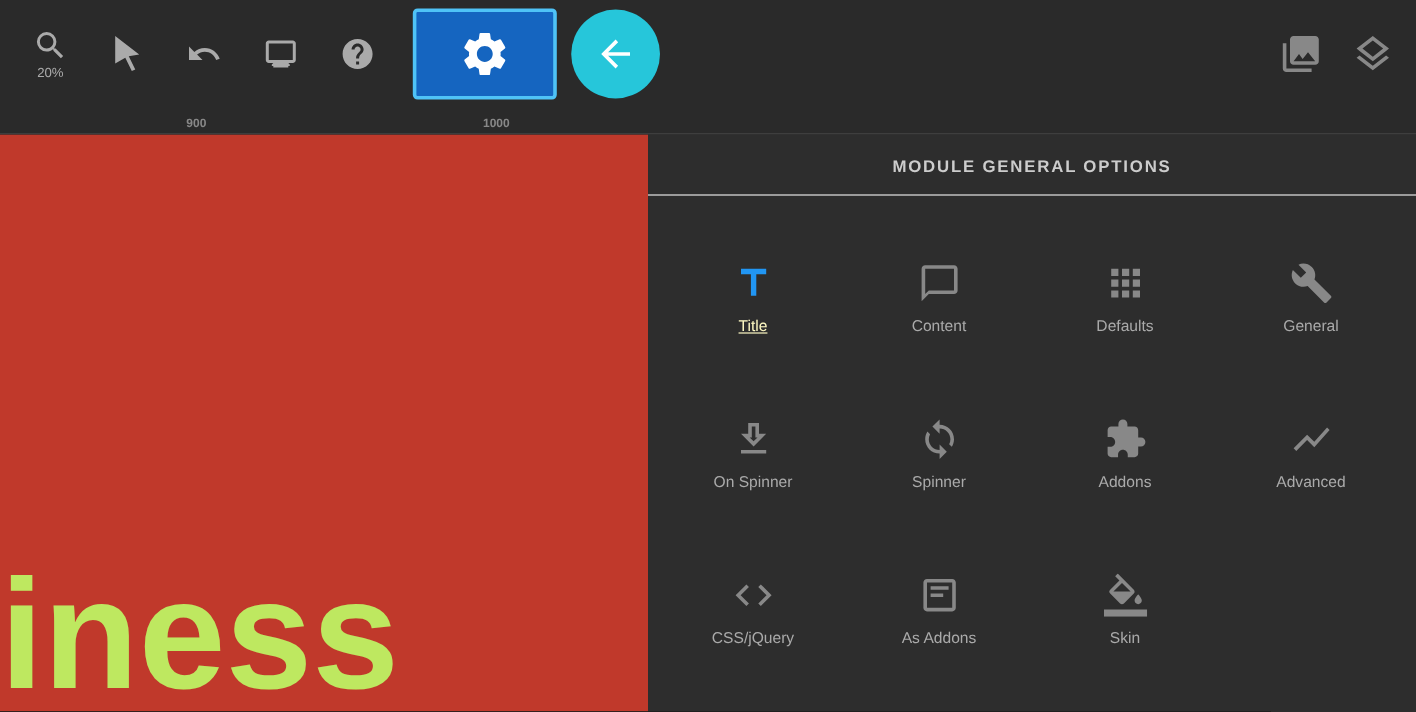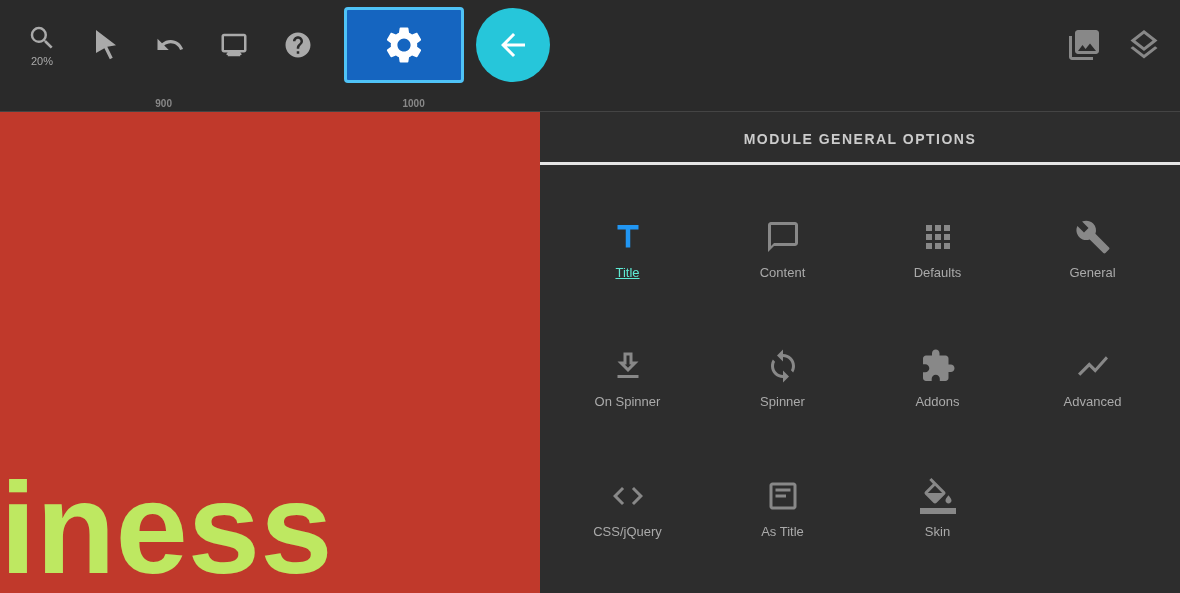--- a/index.html
+++ b/index.html
@@ -144,21 +144,21 @@
     
     .right-panel {
       flex: 1;
       background: #2d2d2d;
       display: flex;
       flex-direction: column;
     }
     .panel-header {
       padding: 18px 20px 14px;
       text-align: center;
-      border-bottom: 3px solid #e5e5e5;
+      border-bottom: 1px solid #e5e5e5;
     }
     .panel-title {
       font-size: 14px;
       font-weight: bold;
       color: #ccc;
       letter-spacing: 1.5px;
       text-transform: uppercase;
     }
 
     
@@ -271,21 +271,21 @@
     <div class="panel-header">
       <span class="panel-title">MODULE GENERAL OPTIONS</span>
     </div>
 
     <div class="options-grid">
 
       <div class="option-item">
         <svg viewBox="0 0 24 24" xmlns="http://www.w3.org/2000/svg" style="fill:#2196f3;">
           <path d="M5 4v3h5.5v12h3V7H19V4z"></path>
         </svg>
-        <span class="option-label" style="color:#5eead4;text-decoration:underline;">Title</span>
+        <span class="option-label" style="color:#fef9c3;text-decoration:underline;">Title</span>
       </div>
 
 
       <div class="option-item">
         <svg viewBox="0 0 24 24" xmlns="http://www.w3.org/2000/svg" style="fill:#888;">
           <path d="M20 2H4c-1.1 0-2 .9-2 2v18l4-4h14c1.1 0 2-.9 2-2V4c0-1.1-.9-2-2-2zm0 14H6l-2 2V4h16v12z"></path>
         </svg>
         <span class="option-label">Content</span>
       </div>
 
@@ -336,21 +336,21 @@
           <path d="M9.4 16.6L4.8 12l4.6-4.6L8 6l-6 6 6 6 1.4-1.4zm5.2 0l4.6-4.6-4.6-4.6L16 6l6 6-6 6-1.4-1.4z"></path>
         </svg>
         <span class="option-label">CSS/jQuery</span>
       </div>
 
       <div class="option-item">
         <svg viewBox="0 0 24 24" xmlns="http://www.w3.org/2000/svg" style="fill:#888;">
           <path d="M19 3H5c-1.1 0-2 .9-2 2v14c0 1.1.9 2 2 2h14c1.1 0 2-.9 2-2V5c0-1.1-.9-2-2-2zm0 16H5V5h14v14z"></path>
           <path d="M7 7h10v2H7zm0 4h7v2H7z" fill="#888"></path>
         </svg>
-        <span class="option-label">As Title</span>
+        <span class="option-label">As Addons</span>
       </div>
 
       <div class="option-item">
         <svg viewBox="0 0 24 24" xmlns="http://www.w3.org/2000/svg" style="fill:#888;">
           <path d="M16.56 8.94L7.62 0 6.21 1.41l2.38 2.38-5.15 5.15a1.49 1.49 0 0 0 0 2.12l5.5 5.5c.29.29.68.44 1.06.44s.77-.15 1.06-.44l5.5-5.5c.59-.58.59-1.53 0-2.12zM5.21 10L10 5.21 14.79 10H5.21zM19 11.5s-2 2.17-2 3.5c0 1.1.9 2 2 2s2-.9 2-2c0-1.33-2-3.5-2-3.5z"></path>
           <path d="M0 20h24v4H0z" fill="#888"></path>
         </svg>
         <span class="option-label">Skin</span>
       </div>
     </div>

